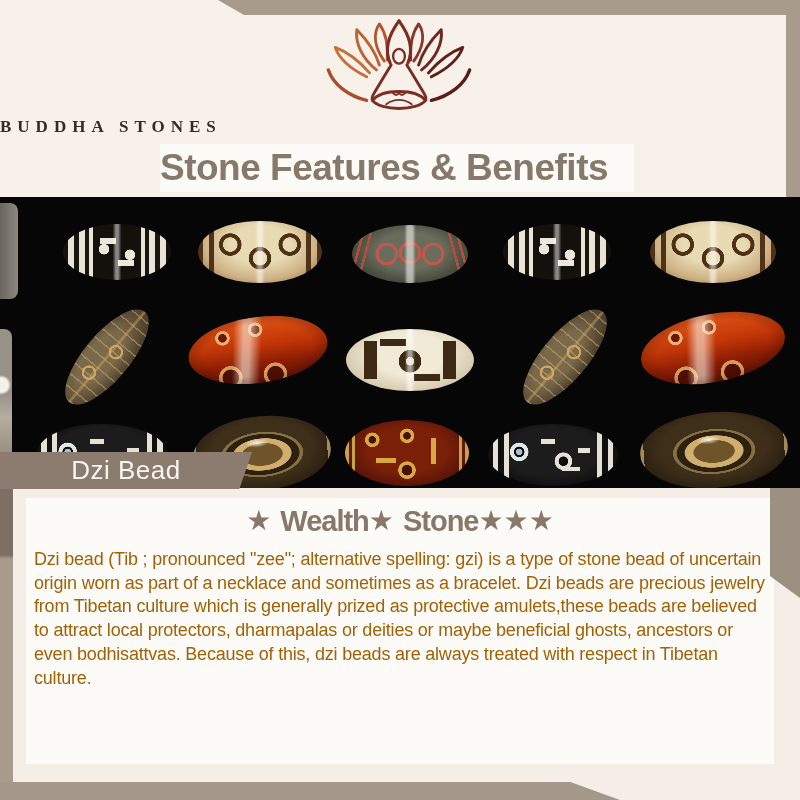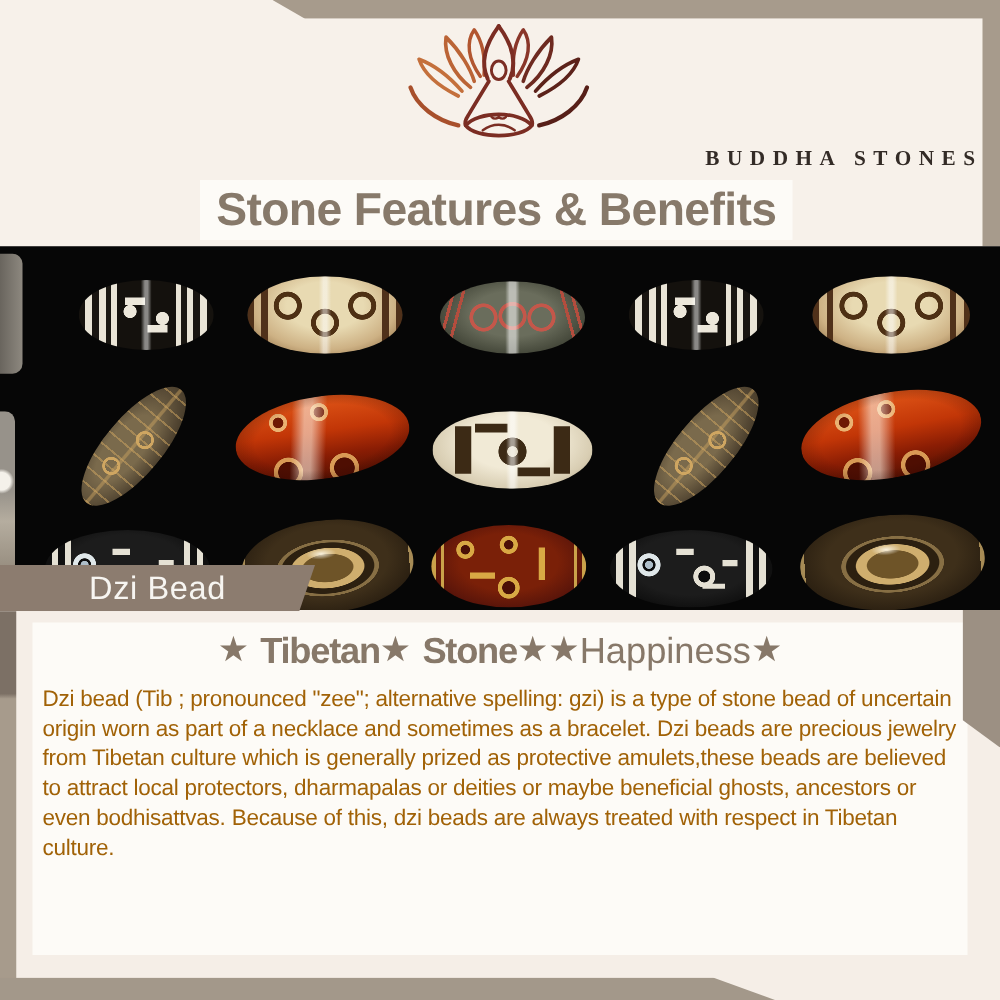--- a/index.html
+++ b/index.html
@@ -2,25 +2,25 @@
 <html><head>
 <meta charset="utf-8">
 <style>
   html,body{margin:0;padding:0;background:#ffffff;}
   .canvas{position:relative;width:800px;height:800px;overflow:hidden;background:#f5eee7;
           font-family:"Liberation Sans",sans-serif;}
 
   
   .header{position:absolute;left:0;top:0;width:786px;height:197px;background:#f7f1ea;}
   .logo{position:absolute;left:323px;top:16px;width:152px;height:102px;}
-  .brand{position:absolute;left:0;top:117px;width:786px;text-align:right;
+  .brand{position:absolute;left:0;top:117px;width:786px;text-align:left;
          font-family:"Liberation Serif",serif;font-size:17px;font-weight:600;
          letter-spacing:6px;color:#332b26;}
   .title-band{position:absolute;left:160px;top:144px;width:474px;height:48px;
-              background:#fdfbf7;display:flex;align-items:center;justify-content:center;}
+              background:#fdfbf7;display:flex;align-items:center;}
   .title{margin:0;font-size:37px;font-weight:bold;letter-spacing:-0.5px;color:#87796a;}
 
   
   .band-top{position:absolute;top:0;left:218px;right:0;height:15px;background:#a79b8c;
             clip-path:polygon(0 0,100% 0,100% 100%,26px 100%);}
   .band-right{position:absolute;top:0;right:0;width:14px;height:197px;background:#a79b8c;}
   .strip-left{position:absolute;left:0;top:489px;width:13px;height:311px;
               background:linear-gradient(180deg,#7c7065 0 66px,#a79b8c 70px);}
   .band-bottom{position:absolute;left:0;bottom:0;width:620px;height:18px;background:#a3988a;
                clip-path:polygon(0 0,92% 0,100% 100%,0 100%);}
@@ -187,32 +187,31 @@
 
   <div class="dzi-label">
     <span>Dzi Bead</span>
   </div>
 
   <div class="info">
     <div class="card">
       <div class="benefits">
           <span class="benefit">
             <span class="star">★</span>
-            <span class="blabel strong">Tibetan</span>
+            <span class="blabel strong">Wealth</span>
           </span>
           <span class="benefit">
             <span class="star">★</span>
             <span class="blabel strong">Stone</span>
           </span>
           <span class="benefit">
             <span class="star">★</span>
           </span>
           <span class="benefit">
             <span class="star">★</span>
-            <span class="blabel">Happiness</span>
           </span>
           <span class="benefit">
             <span class="star">★</span>
           </span>
         </div>
       <p class="desc">Dzi bead (Tib ; pronounced "zee"; alternative spelling: gzi) is a type of stone bead of uncertain origin worn as part of a necklace and sometimes as a bracelet. Dzi beads are precious jewelry from Tibetan culture which is generally prized as protective amulets,these beads are believed to attract local protectors, dharmapalas or deities or maybe beneficial ghosts, ancestors or even bodhisattvas. Because of this, dzi beads are always treated with respect in Tibetan culture.</p>
     </div>
   </div>
 
   <div class="strip-left"></div>

